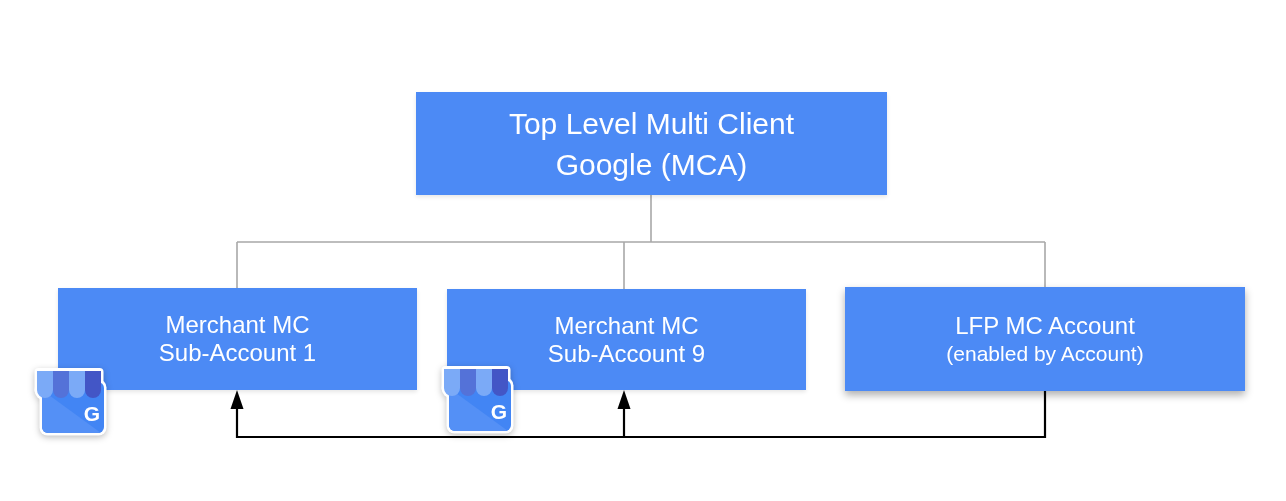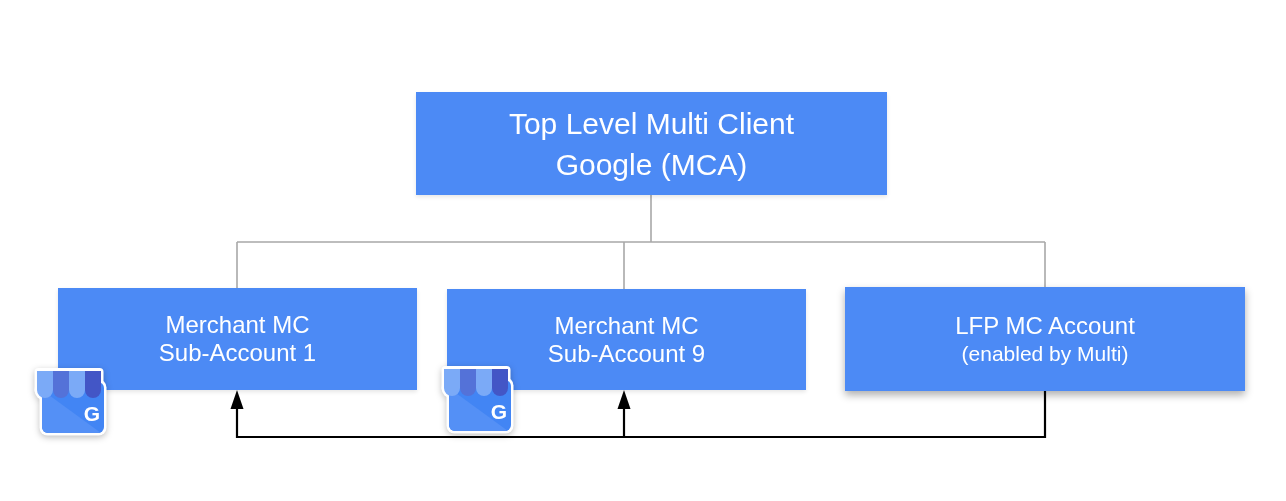--- a/index.html
+++ b/index.html
@@ -124,21 +124,21 @@
     <span>Sub-Account 1</span>
   </div>
 
   <div class="node node-sub2">
     <span>Merchant MC</span>
     <span>Sub-Account 9</span>
   </div>
 
   <div class="node node-lfp">
     <span>LFP MC Account</span>
-    <span class="line-small">(enabled by Multi)</span>
+    <span class="line-small">(enabled by Account)</span>
   </div>
 
   <svg class="biz-icon biz-icon-1" viewBox="0 0 72 72" xmlns="http://www.w3.org/2000/svg">
     <rect class="halo" x="6.5" y="13.5" width="67" height="56" rx="8"></rect>
     <rect class="halo" x="1.5" y="2" width="69" height="26" rx="4"></rect>
     <circle class="halo" cx="12" cy="24" r="10.5"></circle>
     <circle class="halo" cx="28" cy="24" r="10.5"></circle>
     <circle class="halo" cx="44" cy="24" r="10.5"></circle>
     <circle class="halo" cx="60" cy="24" r="10.5"></circle>
     <g>

